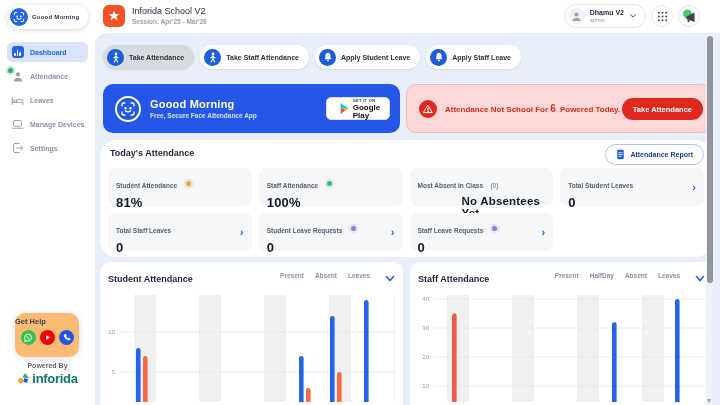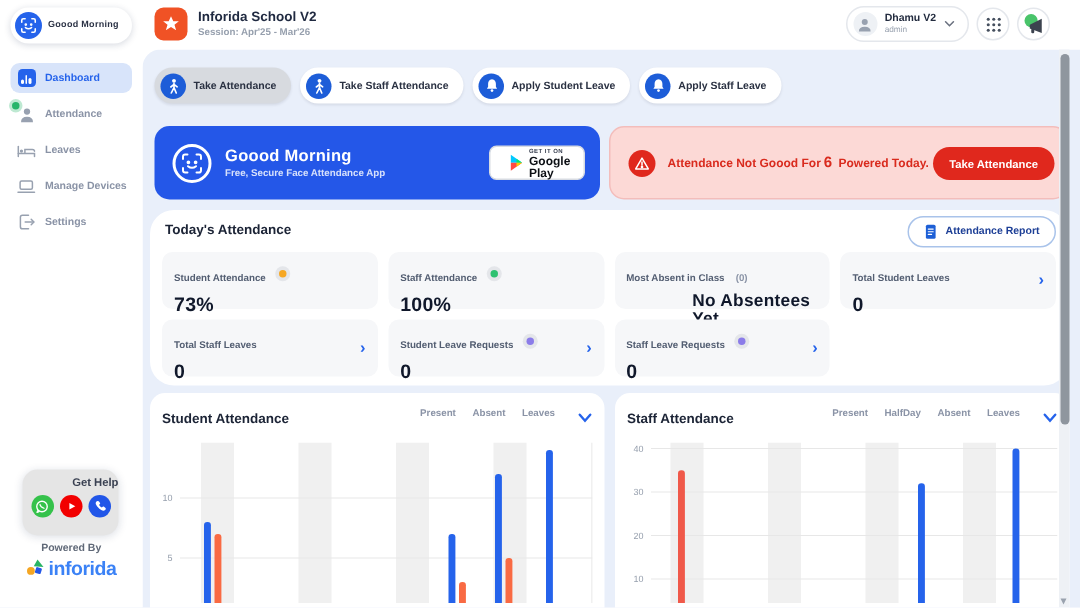--- a/index.html
+++ b/index.html
@@ -20,38 +20,38 @@
   .nav-item { display:flex; align-items:center; gap:6px; height:20px; margin-bottom:4px;
               padding-left:4px; border-radius:6px; color:#8a93a6; font-size:7px; font-weight:bold; cursor:pointer; }
   .nav-item.active { background:#d8e4fa; color:#2563eb; }
   .nav-ico { width:13px; height:13px; flex:none; position:relative; display:flex; align-items:center; justify-content:center; }
   .dash-ico { width:12px; height:12px; background:#2563eb; border-radius:3px; display:flex; align-items:flex-end;
               justify-content:center; gap:1px; padding-bottom:2px; }
   .dash-ico i { display:block; width:1.6px; background:#fff; border-radius:1px; }
   .live-dot { position:absolute; left:-3px; top:-2px; width:5px; height:5px; border-radius:50%;
               background:#27b56a; box-shadow:0 0 0 2px rgba(39,181,106,.3); }
 
-  .get-help { position:absolute; left:15px; top:313px; width:64px; height:44px; background:#e5e5e5;
-              border-radius:10px; box-shadow:0 1px 6px rgba(20,40,80,.15); text-align:right; padding-top:4px; }
+  .get-help { position:absolute; left:15px; top:313px; width:64px; height:44px; background:#fdba74;
+              border-radius:10px; box-shadow:0 1px 6px rgba(20,40,80,.15); text-align:left; padding-top:4px; }
   .get-help-title { font-size:7.5px; font-weight:bold; color:#3a4152; }
   .help-icons { display:flex; justify-content:center; gap:4px; margin-top:4px; }
   .help-circle { width:15px; height:15px; border-radius:50%; display:flex; align-items:center; justify-content:center; cursor:pointer; }
   .wa { background:#35c24b; } .yt { background:#f20000; } .ph { background:#2156e8; }
 
   .powered { position:absolute; left:0; top:362px; width:95px; text-align:center;
              font-size:7px; font-weight:bold; color:#5f6877; }
   .inforida { position:absolute; left:0; top:371px; width:95px; display:flex; align-items:center;
               justify-content:center; gap:2px; }
-  .inforida-name { font-size:13px; font-weight:800; color:#3b82f6; letter-spacing:-.3px; }
+  .inforida-name { font-size:13px; font-weight:800; color:#0f766e; letter-spacing:-.3px; }
 
   
   .topbar { position:absolute; left:95px; top:0; width:625px; height:33px; background:#fff; z-index:2; }
   .school-ico { position:absolute; left:8px; top:5px; width:22px; height:22px; border-radius:6px;
                 background:#f05225; display:flex; align-items:center; justify-content:center; }
-  .school-title { position:absolute; left:37px; top:6px; font-size:9px; font-weight:bold; color:#1f2940; }
+  .school-title { position:absolute; left:37px; top:6px; font-size:9px; font-weight:normal; color:#1f2940; }
   .school-session { position:absolute; left:37px; top:18px; font-size:6.5px; color:#97a0ae; font-weight:bold; }
 
   .user-pill { position:absolute; right:74px; top:4px; height:24px; border:1px solid #e4e7ec; border-radius:13px;
                background:#fff; display:flex; align-items:center; gap:5px; padding:0 8px 0 4px; cursor:pointer; }
   .user-avatar { width:16px; height:16px; border-radius:50%; background:#eef1f5;
                  display:flex; align-items:center; justify-content:center; }
   .user-name { font-size:7px; font-weight:bold; color:#232c3f; line-height:8px; }
   .user-role { font-size:5.5px; color:#97a0ae; line-height:7px; }
   .round-btn { position:absolute; top:5px; width:22px; height:22px; border-radius:50%;
                border:1px solid #e4e7ec; background:#fff; display:flex; align-items:center; justify-content:center; cursor:pointer; }
@@ -354,41 +354,41 @@
 
   <div class="alert">
     <span class="warn-circle">
       <svg width="10" height="10" viewBox="0 0 10 10" fill="none" stroke="#fff" stroke-width="1" stroke-linejoin="round" stroke-linecap="round">
         <polygon points="5,1.4 9.2,8.6 0.8,8.6"></polygon>
           <path d="M5,4 L5,6"></path>
           <circle cx="5" cy="7.3" r="0.4" fill="#fff"></circle>
       </svg>
     </span>
     <span class="alert-msg">
-      <span>Attendance Not Goood For</span><span class="alert-count">6</span>
+      <span>Attendance Not School For</span><span class="alert-count">6</span>
       <span>Powered Today.</span>
     </span>
     <button class="alert-btn">Take Attendance</button>
   </div>
 
   <div class="today-card">
     <div class="today-title">Today's Attendance</div>
     <div class="report-btn">
       <svg width="9" height="11" viewBox="0 0 10 12">
         <rect x="1.4" y="0.8" width="7.2" height="10.4" rx="1.2" fill="#1d5fd6"></rect>
         <path d="M3.2,4 H6.8 M3.2,6 H6.8 M3.2,8 H5.6" stroke="#fff" stroke-width="0.9" stroke-linecap="round"></path>
       </svg>
       <span class="report-label">Attendance Report</span>
     </div>
 
     <div class="tiles-grid">
       <div class="tile">
         <span class="tile-label">Student Attendance</span>
         <span class="tile-dot" style="background: rgb(246, 167, 35);"></span>
-        <div class="tile-value">73%</div>
+        <div class="tile-value">81%</div>
       </div>
       <div class="tile">
         <span class="tile-label">Staff Attendance</span>
         <span class="tile-dot" style="background: rgb(46, 193, 113);"></span>
         <div class="tile-value">100%</div>
       </div>
       <div class="tile">
         <span class="tile-label">Most Absent in Class</span>
         <span class="tile-badge">(0)</span>
         <div class="tile-value txt">No Absentees Yet</div>

